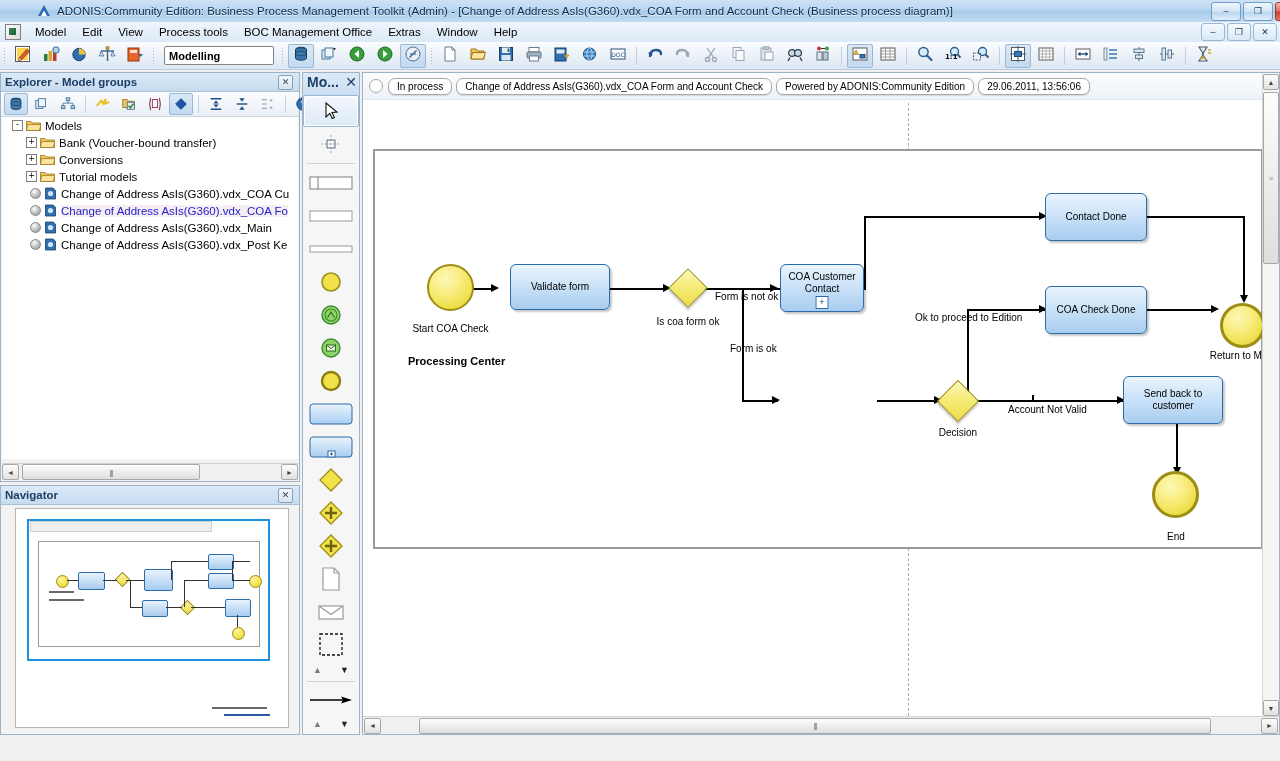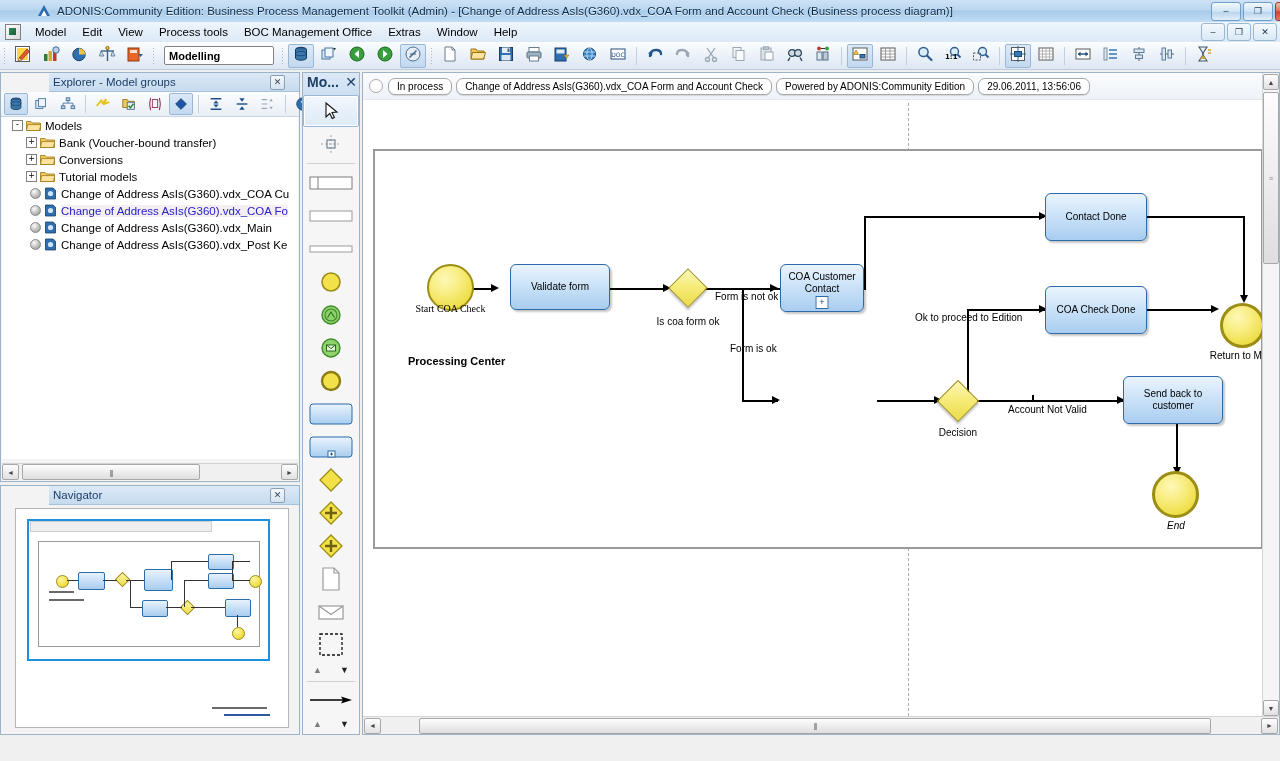--- a/index.html
+++ b/index.html
@@ -86,24 +86,23 @@
     box-shadow:inset 0 1px 0 #fff;
   }
 
   
   .explorer{
     position:absolute;left:0;top:72px;width:300px;height:410px;
     background:#f3f3f3;border:1px solid #9db3c8;box-sizing:border-box;
   }
   .panel-head{
     height:18px;background:linear-gradient(to bottom,#dce9f7,#c6dbef);
-    display:flex;align-items:center;padding:0 14px 0 4px;
-    font-weight:normal;font-size:11.5px;color:#1c3f66;
+    display:flex;align-items:center;padding:0 6px 0 4px;
+    font-weight:bold;font-size:11.5px;color:#1c3f66;
     border-bottom:1px solid #a8c0d8;
-    margin-left:48px;
   }
   .panel-head .xbtn{
     margin-left:auto;width:13px;height:13px;border:1px solid #8a9fb4;
     background:linear-gradient(to bottom,#f4f8fc,#d6e4f1);
     display:flex;align-items:center;justify-content:center;font-size:9px;color:#34475c;border-radius:2px;
   }
   .exp-toolbar{
     height:24px;background:linear-gradient(to bottom,#fbfcfe,#e9eff6);
     display:flex;align-items:center;border-bottom:1px solid #c3d2e0;padding-left:2px;
   }
@@ -1017,21 +1016,21 @@
       <div class="arw right" style="left:559px;top:245px;"></div>
 
       <div class="conn" style="left:600px;top:249px;width:148px;height:2px;"></div>
       <div class="arw right" style="left:742px;top:245px;"></div>
       <div class="conn" style="left:657px;top:244px;width:2px;height:6px;"></div>
 
       <div class="conn" style="left:801px;top:273px;width:2px;height:47px;"></div>
       <div class="arw down" style="left:798px;top:316px;"></div>
 
       <div class="node ev" style="left:52px;top:113px;width:47px;height:47px;"></div>
-      <div class="nlabel" style="left:18px;top:152px;width:115px;font-family:Liberation Serif, serif;">
+      <div class="nlabel" style="left:18px;top:172px;width:115px;">
         <span>Start COA Check</span>
       </div>
 
       <div class="node task" style="left:135px;top:113px;width:100px;height:46px;">
         <span>Validate form</span>
       </div>
 
       <div class="node gw" style="left:299px;top:123px;width:28px;height:28px;"></div>
       <div class="nlabel" style="left:258px;top:165px;width:110px;">
         <span>Is coa form ok</span>
@@ -1061,21 +1060,21 @@
       <div class="node gw" style="left:568px;top:235px;width:30px;height:30px;"></div>
       <div class="nlabel" style="left:548px;top:276px;width:70px;">
         <span>Decision</span>
       </div>
 
       <div class="node task" style="left:748px;top:225px;width:100px;height:48px;">
         <span>Send back to customer</span>
       </div>
 
       <div class="node ev" style="left:777px;top:320px;width:47px;height:47px;border-width:3px;"></div>
-      <div class="nlabel" style="left:775px;top:369px;width:52px;font-style:italic;">
+      <div class="nlabel" style="left:775px;top:380px;width:52px;">
         <span>End</span>
       </div>
 
       <div class="elabel" style="left:340px;top:140px;">Form is not ok</div>
       <div class="elabel" style="left:355px;top:192px;">Form is ok</div>
       <div class="elabel" style="left:540px;top:161px;">Ok to proceed to Edition</div>
       <div class="elabel" style="left:633px;top:253px;">Account Not Valid</div>
     </div>
 
     <div class="doc-vscroll">

